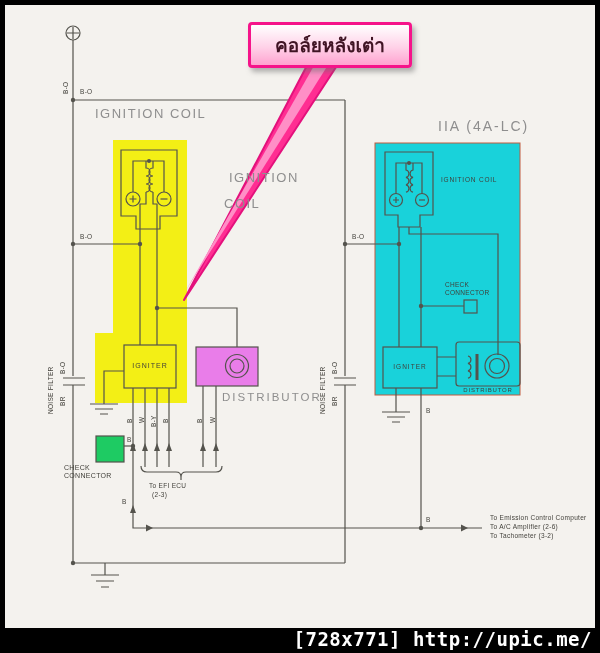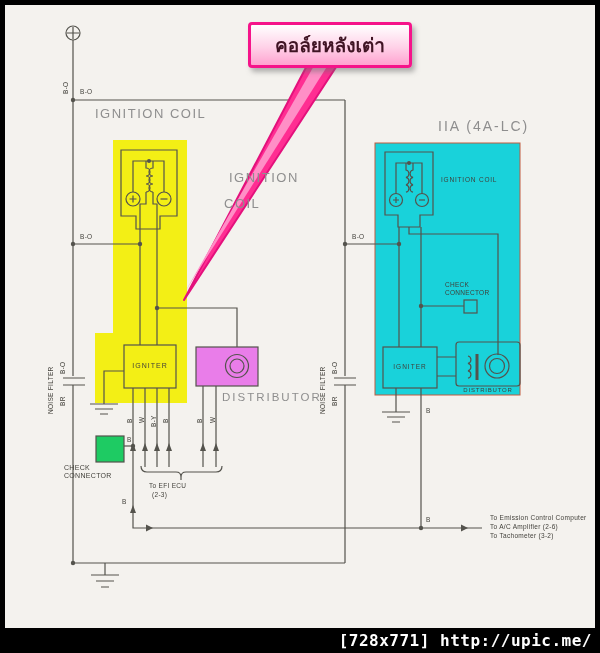--- a/index.html
+++ b/index.html
@@ -9,21 +9,21 @@
   .lbl{position:absolute;z-index:3;color:#8e8e8e;font-size:13px;letter-spacing:1.5px;white-space:nowrap;}
   .sm{position:absolute;z-index:3;color:#403f39;font-size:6.5px;letter-spacing:.3px;white-space:nowrap;}
   .vt{position:absolute;z-index:3;color:#403f39;font-size:6.5px;letter-spacing:.3px;writing-mode:vertical-rl;transform:rotate(180deg);white-space:nowrap;}
   #callout{position:absolute;left:248px;top:22px;width:158px;height:40px;z-index:4;
     border:3px solid #f5148a;border-radius:4px;
     background:linear-gradient(180deg,#ffffff 0%,#ffd2e8 55%,#ffa3d0 100%);
     box-shadow:3px 4px 5px rgba(110,110,110,.5);
     display:flex;align-items:center;justify-content:center;
     font-family:"DejaVu Sans",sans-serif;font-weight:bold;font-size:19px;color:#401424;}
   #footer-text{position:absolute;right:8px;bottom:3px;z-index:4;color:#fff;
-    font-family:"DejaVu Sans Mono",monospace;font-weight:bold;font-size:16px;letter-spacing:.5px;margin-top:40px;}
+    font-family:"DejaVu Sans Mono",monospace;font-weight:bold;font-size:19px;letter-spacing:.5px;margin-top:40px;}
 </style>
 </head>
 <body>
 
 <div id="frame">
   <div id="paper"></div>
 
   <svg id="diagram-svg" width="600" height="653" viewBox="0 0 600 653">
 
     <g fill="#f3ef15">

